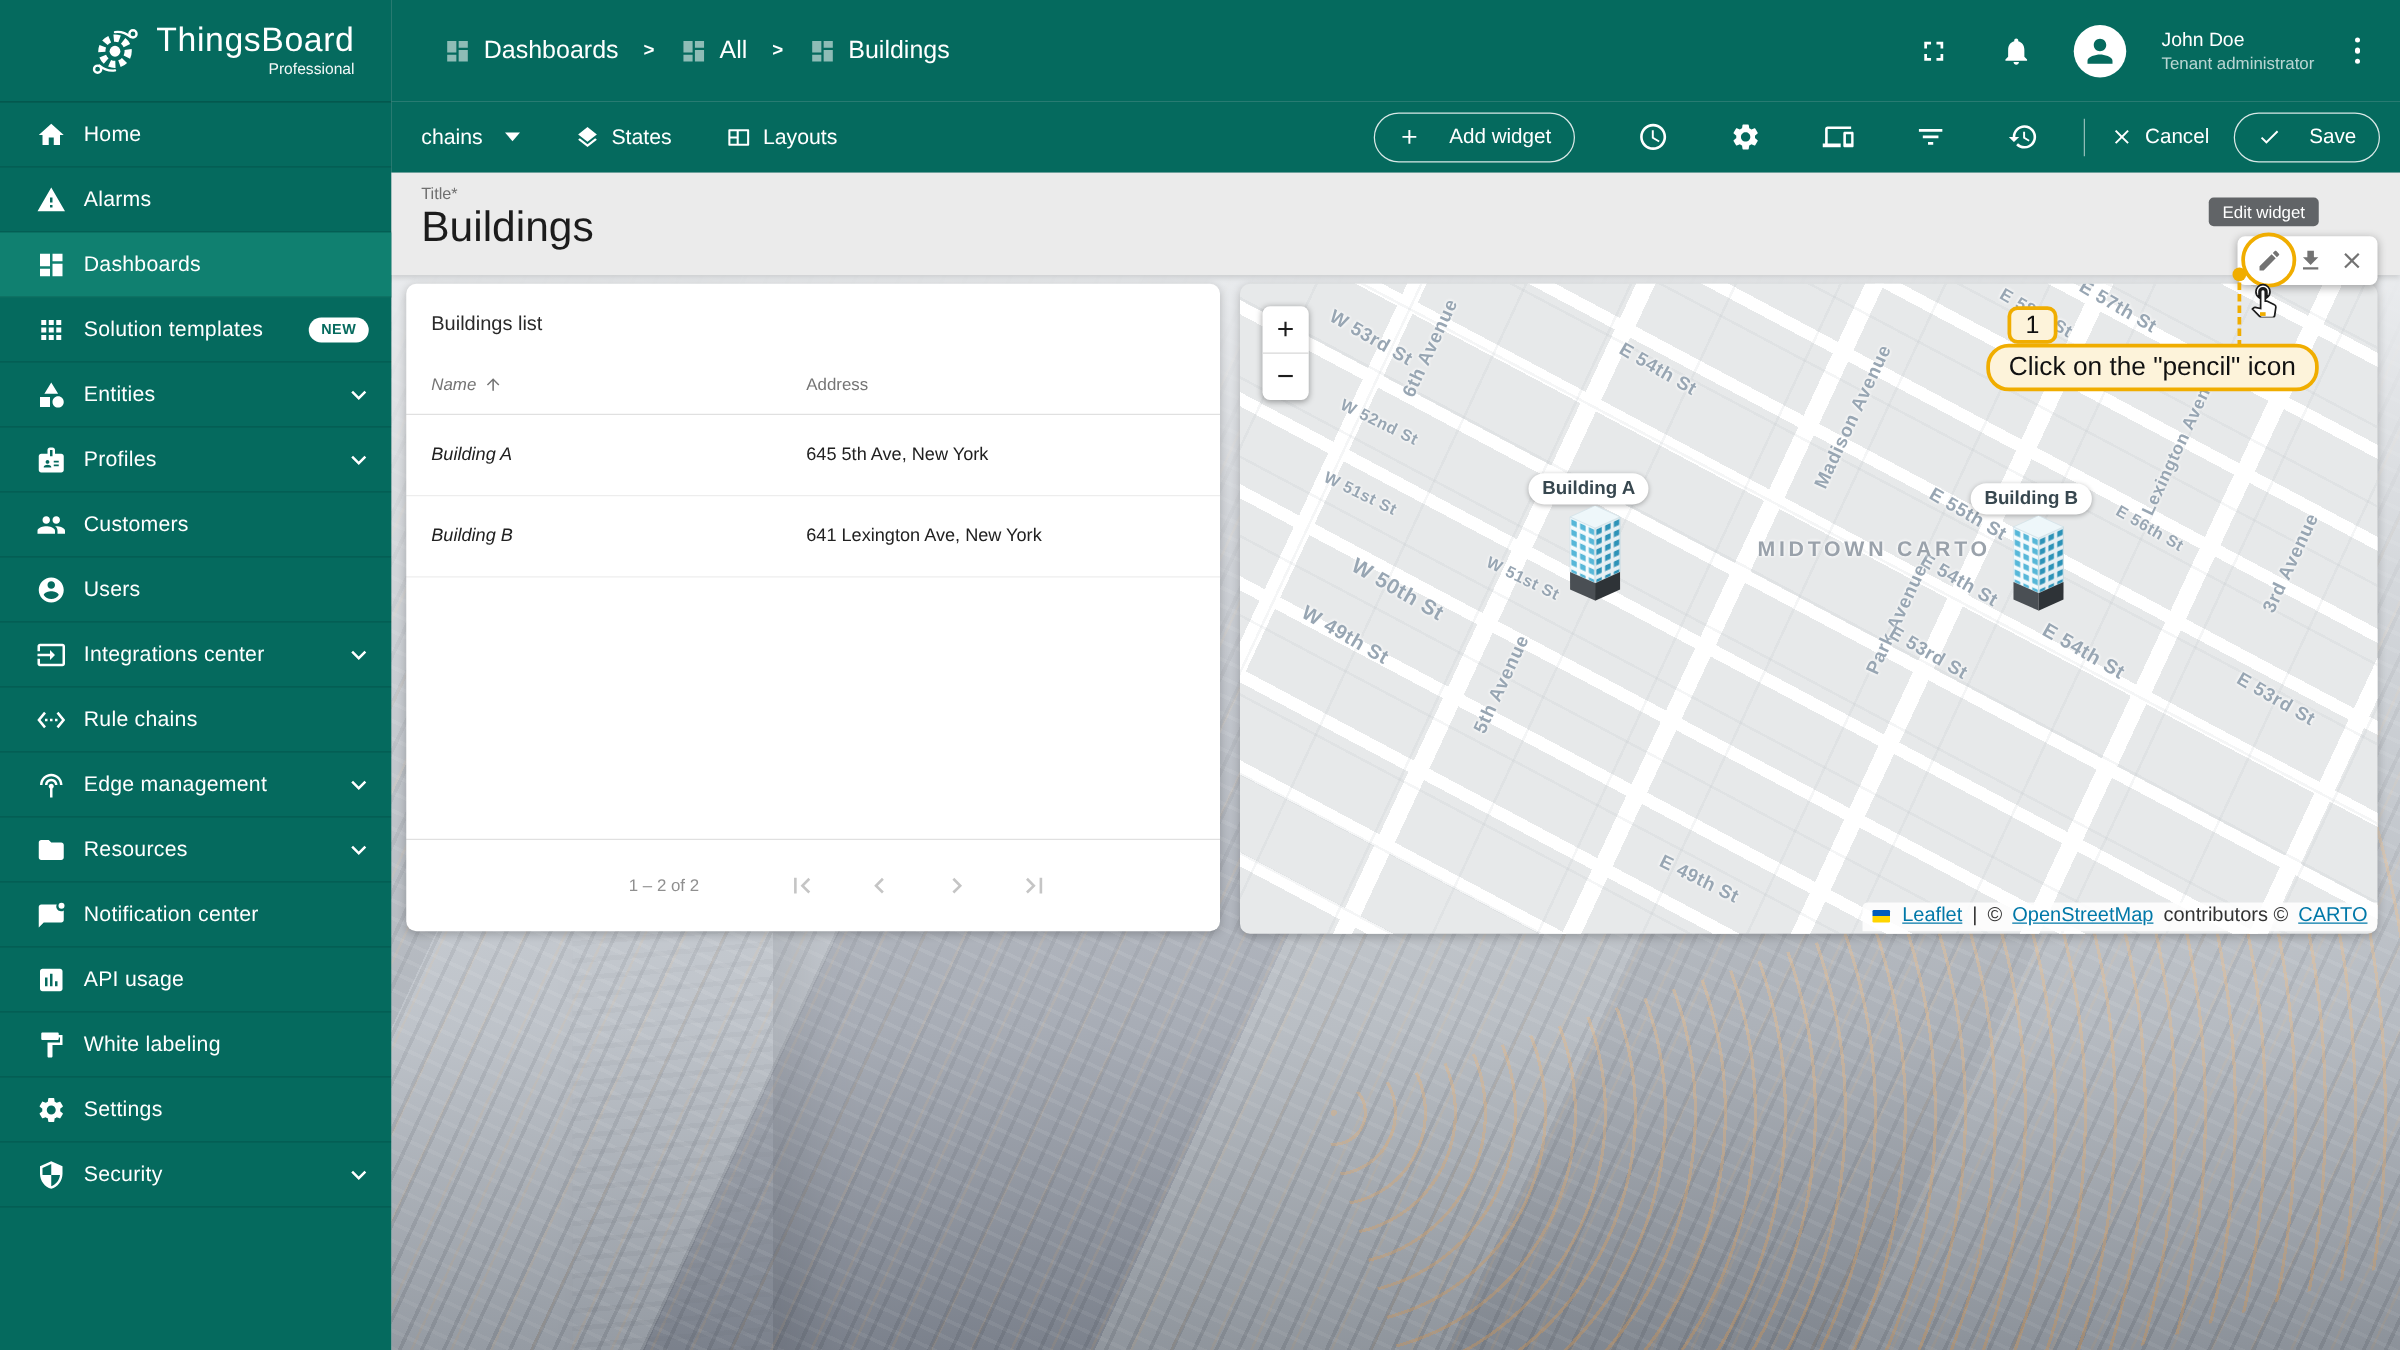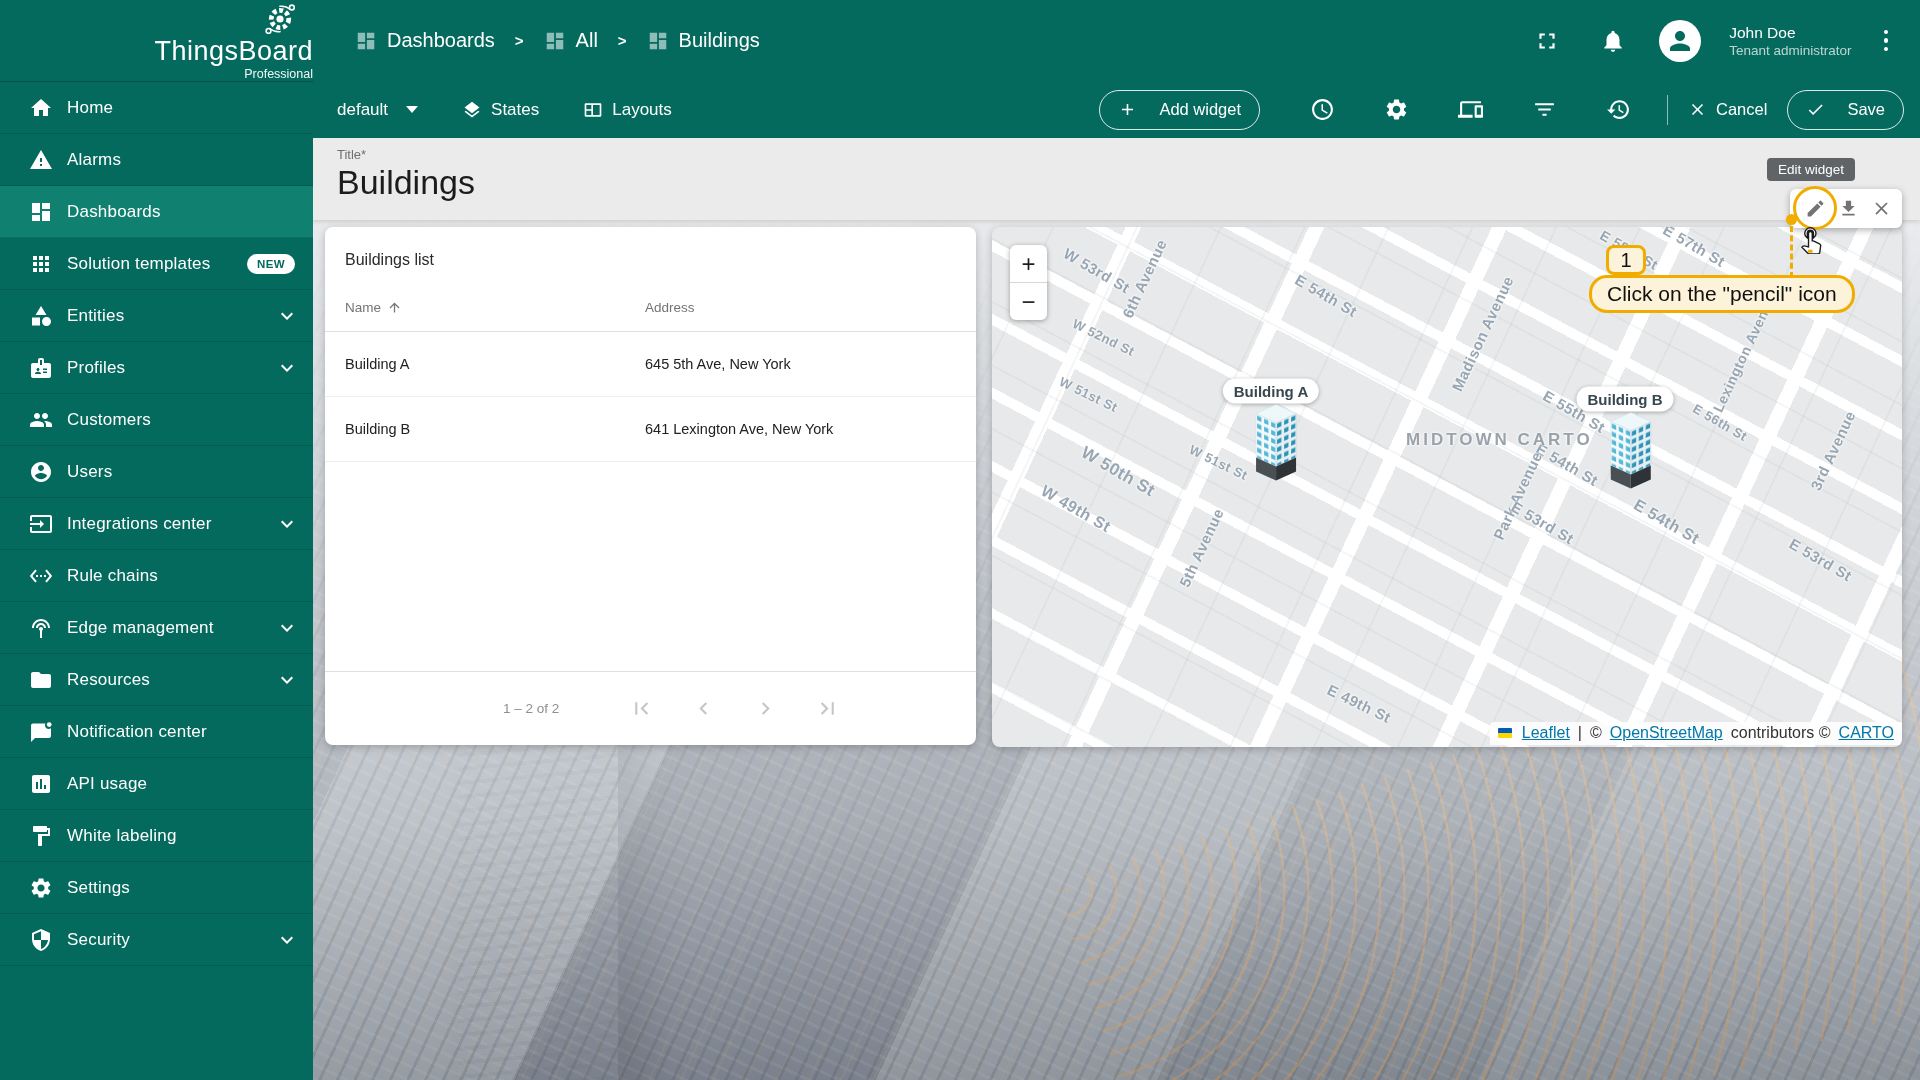--- a/index.html
+++ b/index.html
@@ -2,21 +2,21 @@
 <html><head>
 <meta charset="utf-8">
 <style>
   html,body{margin:0;padding:0;background:#222;}
   .stage{position:relative;width:1920px;height:1080px;overflow:hidden;
          font-family:"Liberation Sans",sans-serif;background:#c4c9cf;
          -webkit-font-smoothing:antialiased;}
   svg{display:block;}
   
   .sidebar{position:absolute;left:0;top:0;width:313px;height:1080px;background:#056a5e;z-index:4;}
-  .logo-row{height:81px;border-bottom:1px solid rgba(0,0,0,.22);display:flex;align-items:flex-end;padding-left:69px;flex-direction:column;}
+  .logo-row{height:81px;border-bottom:1px solid rgba(0,0,0,.22);display:flex;align-items:center;padding-left:69px;}
   .logo-gear{width:46px;height:46px;margin-right:10px;}
   .logo-text{color:#fff;}
   .logo-name{font-size:27px;font-weight:400;letter-spacing:.5px;line-height:1;}
   .logo-edition{font-size:12.5px;text-align:right;opacity:.95;margin-top:2px;}
   .nav-item{position:relative;height:51px;display:flex;align-items:center;padding-left:29px;
             border-bottom:1px solid rgba(0,0,0,.14);color:#fff;cursor:pointer;}
   .nav-item.selected{background:#108070;}
   .nav-item .nicon{width:24px;height:24px;margin-right:14px;flex:none;}
   .nav-item .nicon svg{width:24px;height:24px;fill:#fff;}
   .nav-item .nlabel{font-size:17px;font-weight:500;letter-spacing:.2px;}
@@ -81,21 +81,21 @@
     transform:rotate(-18deg) translate(40px,60px);}
   .bg-wash{position:absolute;inset:0;background:linear-gradient(180deg,
       rgba(236,238,240,.97) 0%,rgba(236,238,240,.82) 16%,rgba(232,235,238,.62) 42%,
       rgba(210,214,219,.5) 70%,rgba(120,126,134,.42) 100%);}
   
   .widget{position:absolute;background:#fff;border-radius:8px;box-shadow:0 2px 8px rgba(0,0,0,.22);}
   .list-widget{left:12px;top:7px;width:651px;height:518px;}
   .lw-title{padding:24px 20px 0;font-size:16px;color:#2a2a2a;}
   .lw-head{display:flex;padding:0 20px;height:48px;align-items:center;margin-top:14px;
            border-bottom:1px solid rgba(0,0,0,.12);color:#747474;font-size:13.5px;font-weight:500;}
-  .lw-col1{width:300px;display:flex;align-items:center;gap:6px;}
+  .lw-col1{width:300px;display:flex;align-items:center;gap:6px;font-style:italic;}
   .lw-col2{flex:1;}
   .lw-row{display:flex;padding:0 20px;height:64px;align-items:center;border-bottom:1px solid rgba(0,0,0,.07);
           font-size:14.5px;color:#212121;cursor:pointer;}
   .lw-footer{position:absolute;left:0;right:0;bottom:0;height:73px;border-top:1px solid rgba(0,0,0,.12);
              display:flex;align-items:center;color:#8f8f8f;font-size:13.5px;}
   .pag-label{margin-left:178px;}
   .pag-btns{display:flex;margin-left:70px;gap:37px;}
   .pag-btn{width:25px;height:25px;cursor:pointer;}
   .pag-btn svg{width:25px;height:25px;fill:#c5c5c5;}
   .sort-icon svg{width:15px;height:15px;fill:#757575;}
@@ -408,21 +408,21 @@
           <span></span>
           <span></span>
           <span></span>
         </div>
     </div>
   </header>
 
   <div class="toolbar">
     <div class="tl-group">
       <div class="tl-item">
-        <span>default</span>
+        <span>chains</span>
         <span class="caret"></span>
       </div>
       <div class="tl-item">
         <svg viewBox="0 0 24 24">
             <path d="M11.99 18.54l-7.37-5.73L3 14.07l9 7 9-7-1.63-1.27-7.38 5.74zM12 16l7.36-5.73L21 9l-9-7-9 7 1.63 1.27L12 16z"></path>
           </svg>
         <span>States</span>
       </div>
       <div class="tl-item">
         <svg viewBox="0 0 24 24">

